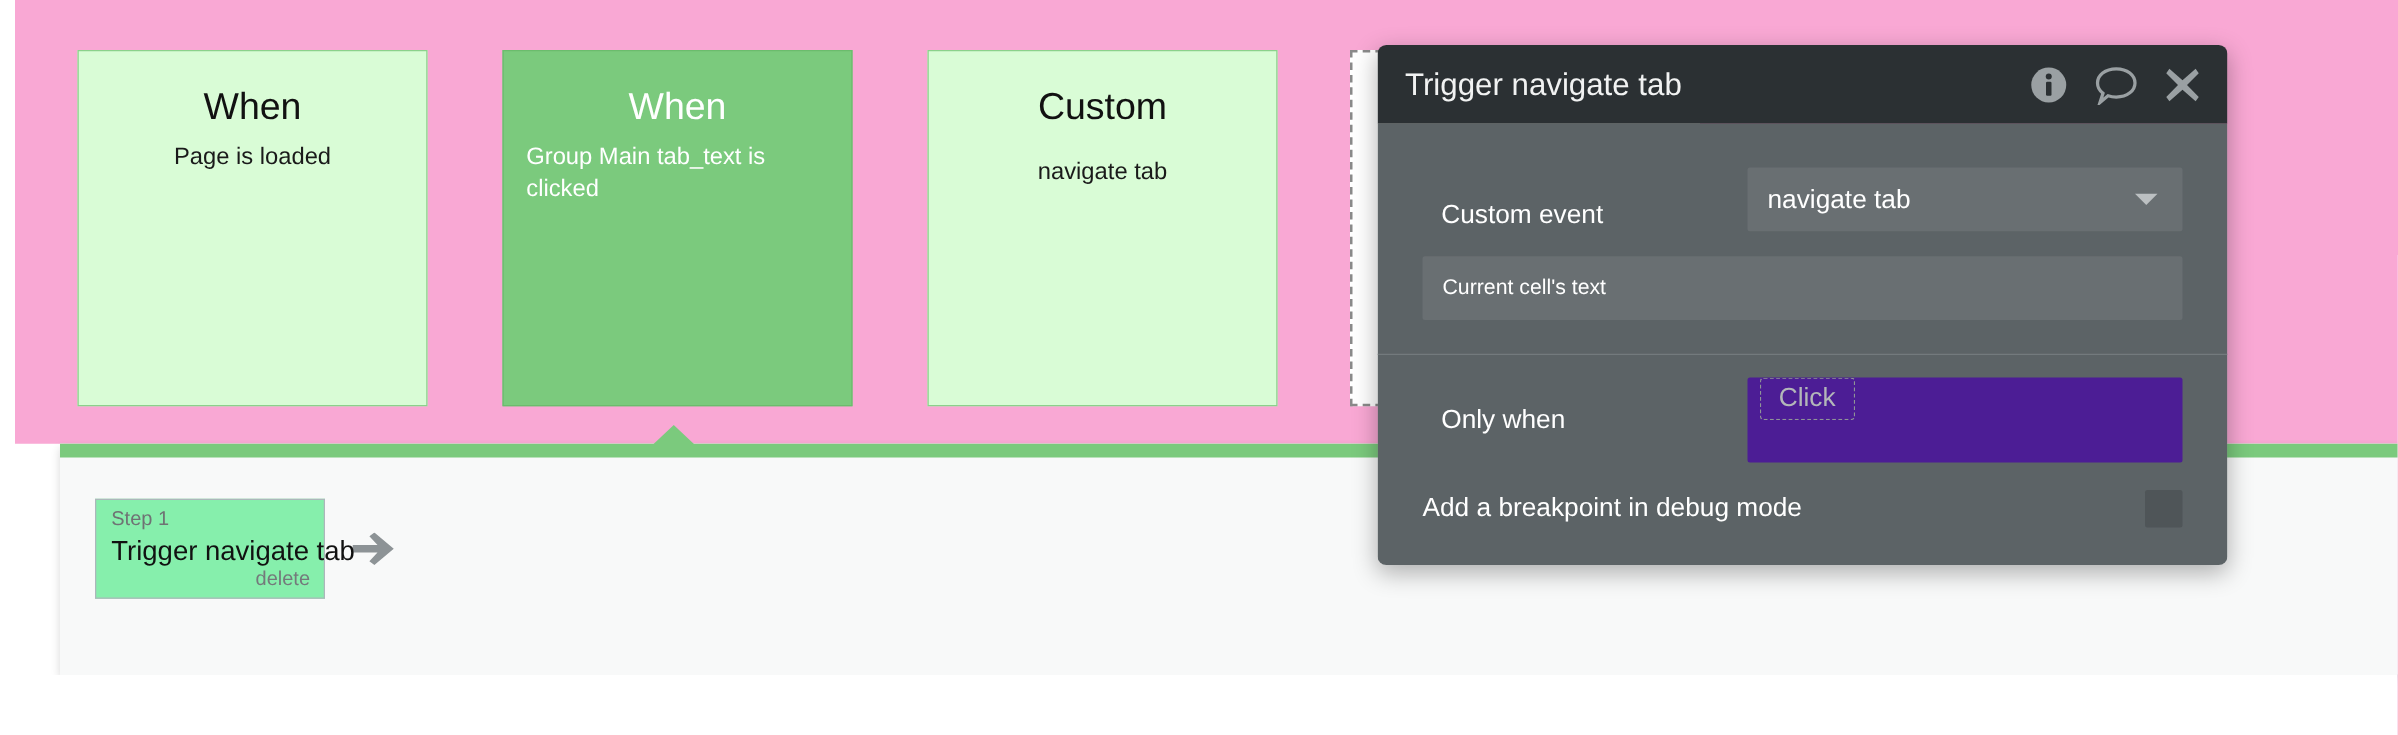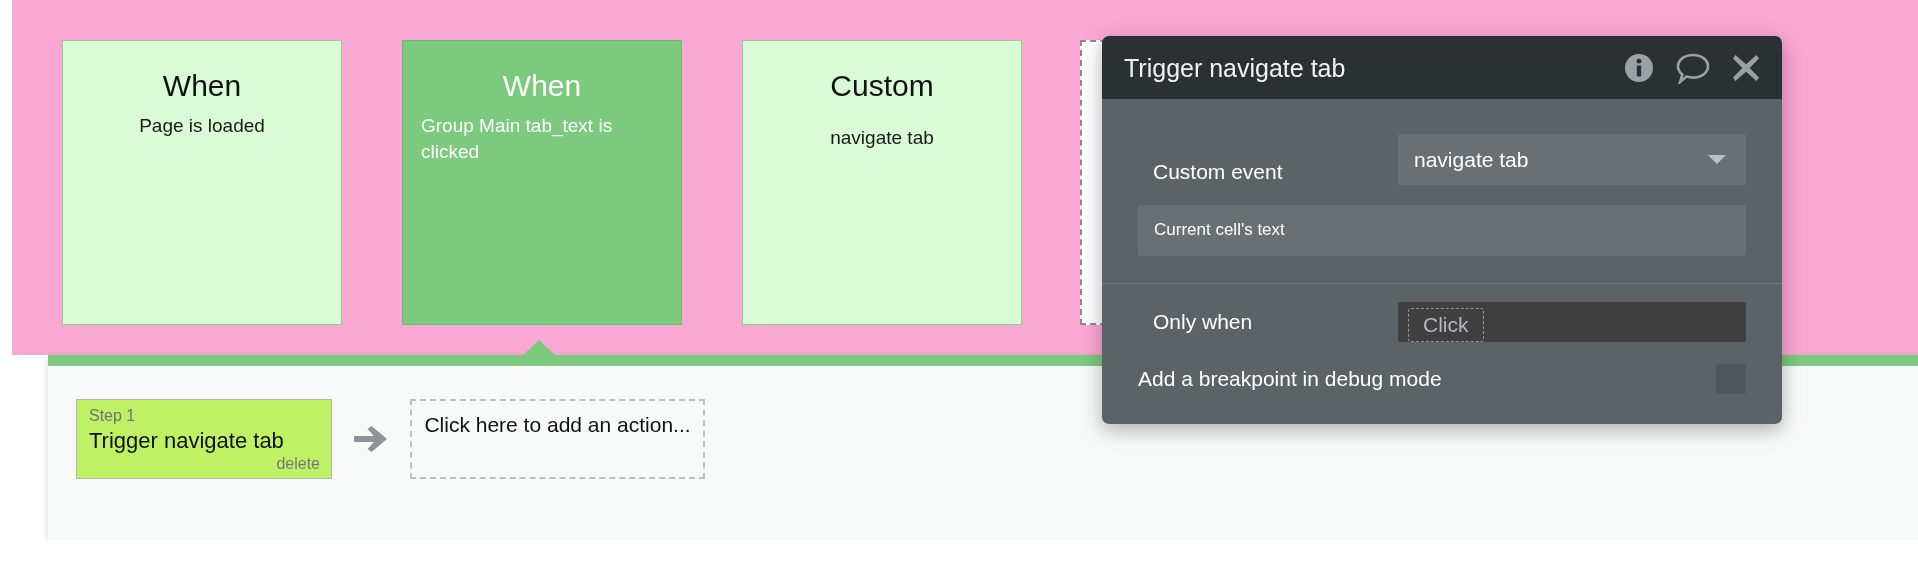--- a/index.html
+++ b/index.html
@@ -38,22 +38,22 @@
   #panel-top-bar{position:absolute;left:0;top:0;width:100%;height:11px;background:#7bca7d;}
   #panel-pointer{
     position:absolute;left:474px;top:-15px;width:0;height:0;
     border-left:17px solid transparent;border-right:17px solid transparent;
     border-bottom:16px solid #7bca7d;
   }
 
   #steps-row{position:absolute;left:28px;top:44px;display:flex;align-items:center;}
 
   .step-box{
-    width:256px;height:80px;box-sizing:border-box;
-    border:1px solid #acb7bb;background:#bef264;
+    width:184px;height:80px;box-sizing:border-box;
+    border:1px solid #acb7bb;background:#86efac;
     padding:6px 12px 5px 12px;position:relative;
   }
   .step-index{font-size:16px;color:#6f7274;line-height:20px;}
   .step-title{font-size:22px;color:#111111;line-height:30px;white-space:nowrap;}
   .step-delete{position:absolute;right:11px;bottom:4px;font-size:16px;color:#74797b;line-height:20px;cursor:pointer;}
 
   .step-arrow{margin:0 22px;display:flex;align-items:center;}
 
   .add-action-box{
     width:295px;height:80px;box-sizing:border-box;
@@ -99,22 +99,22 @@
   .text-box{
     background:#696f72;height:51px;border-radius:2px;
     display:flex;align-items:center;padding:0 16px;cursor:text;
   }
   .dyn-value{font-size:17px;color:#ffffff;}
 
   #editor-divider{height:1px;background:#737a7d;margin:14px 0 0 0;}
 
   .condition-row{display:flex;align-items:center;padding:18px 36px 0 36px;}
   .condition-input{
-    background:#404040;height:40px;border-radius:2px;
-    display:flex;align-items:flex-end;padding:0 10px;flex:1;cursor:text;
+    background:#4c1d95;height:68px;border-radius:2px;
+    display:flex;align-items:flex-start;padding:0 10px;flex:1;cursor:text;
   }
   .condition-placeholder{
     border:1px dashed #8f9497;border-radius:3px;
     padding:4px 14px;font-size:21px;color:#b3b7b9;
   }
 
   .breakpoint-row{display:flex;align-items:center;padding:22px 36px 30px 36px;}
   .breakpoint-label{font-size:21px;color:#ffffff;flex:1;}
   .breakpoint-checkbox{width:30px;height:30px;background:#4f5558;border-radius:2px;cursor:pointer;}
 
@@ -156,23 +156,20 @@
       <div class="step-title">Trigger navigate tab</div>
       <div class="step-delete">delete</div>
     </div>
 
     <div class="step-arrow">
       <svg width="34" height="26" viewBox="0 0 34 26">
         <path d="M0 10 H20 L13.5 3 L17.5 0 L33 13 L17.5 26 L13.5 23 L20 16 H0 Z" fill="#8d9396"></path>
       </svg>
     </div>
 
-    <div class="add-action-box">
-      <div class="add-action-text">Click here to add an action...</div>
-    </div>
 
   </div>
 </div>
 
 <div id="page-footer"></div>
 
 <div id="property-editor">
 
   <div id="editor-header">
     <div id="editor-title">Trigger navigate tab</div>

